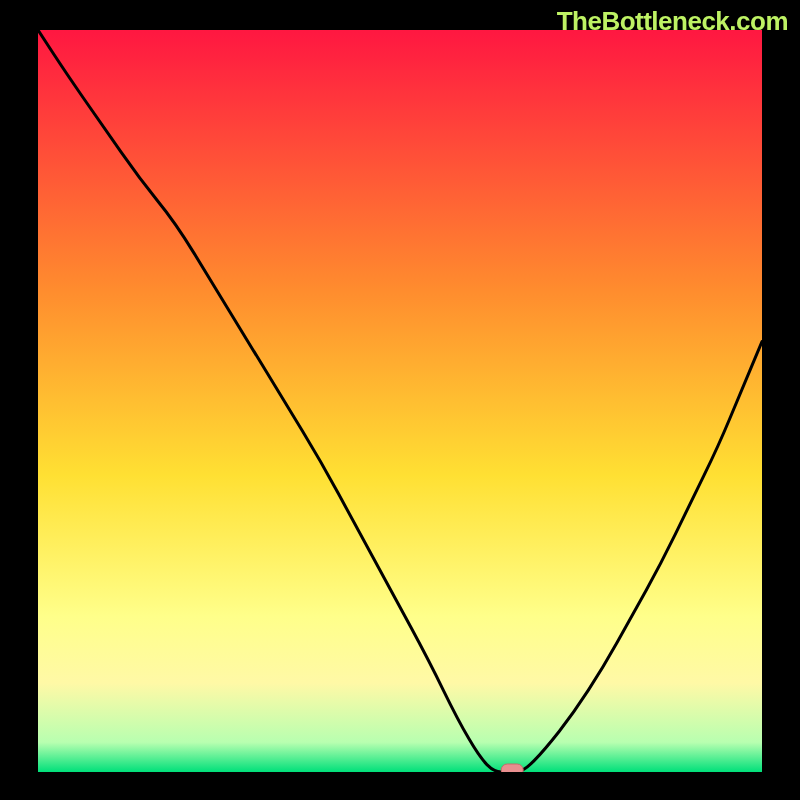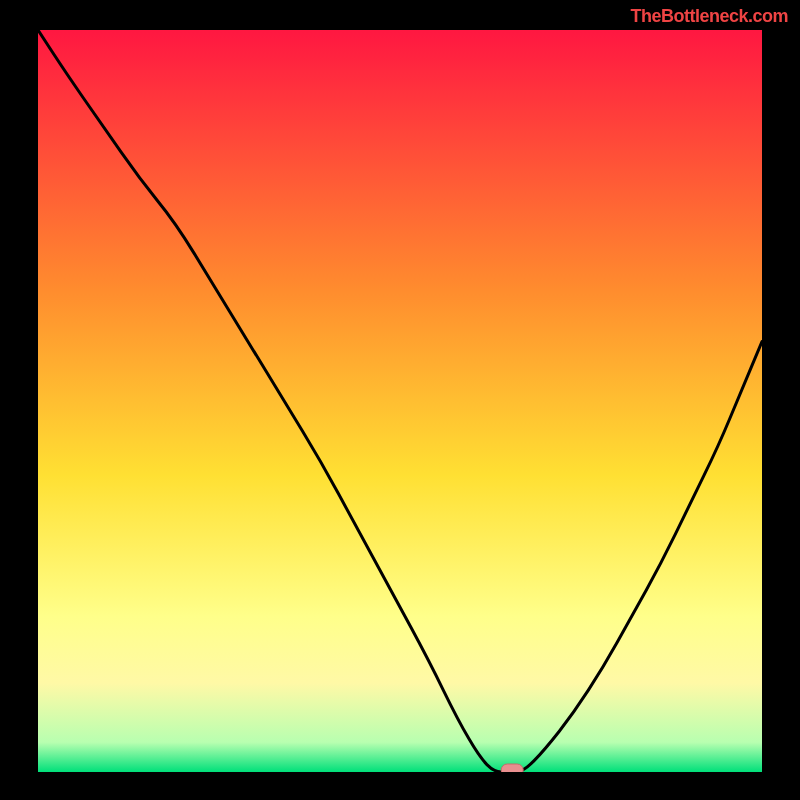--- a/index.html
+++ b/index.html
@@ -13,23 +13,23 @@
   .outer {
     position: relative;
     width: 800px;
     height: 800px;
     background: #000;
   }
   .watermark {
     position: absolute;
     top: 6px;
     right: 12px;
-    color: #ef4444;
+    color: #bef264;
     font-family: Arial, Helvetica, sans-serif;
-    font-size: 18px;
+    font-size: 26px;
     font-weight: 600;
     letter-spacing: -0.5px;
     z-index: 10;
   }
   .plot-wrap {
     position: absolute;
     left: 38px;
     top: 30px;
     width: 724px;
     height: 742px;

